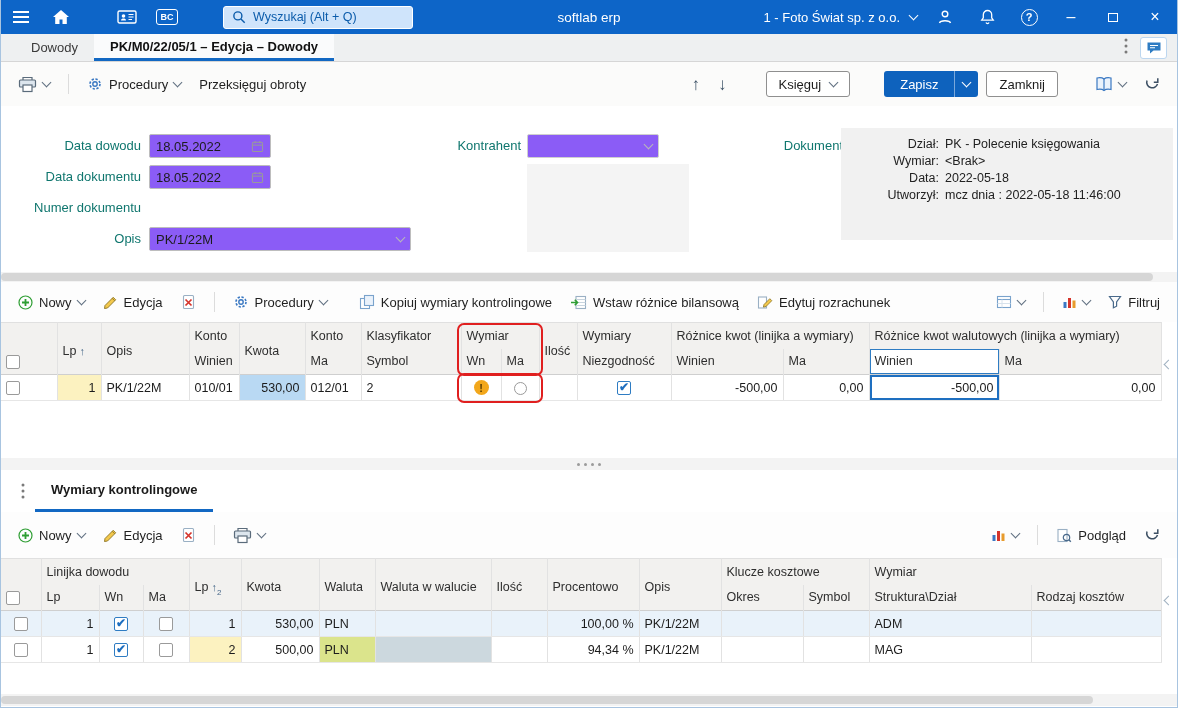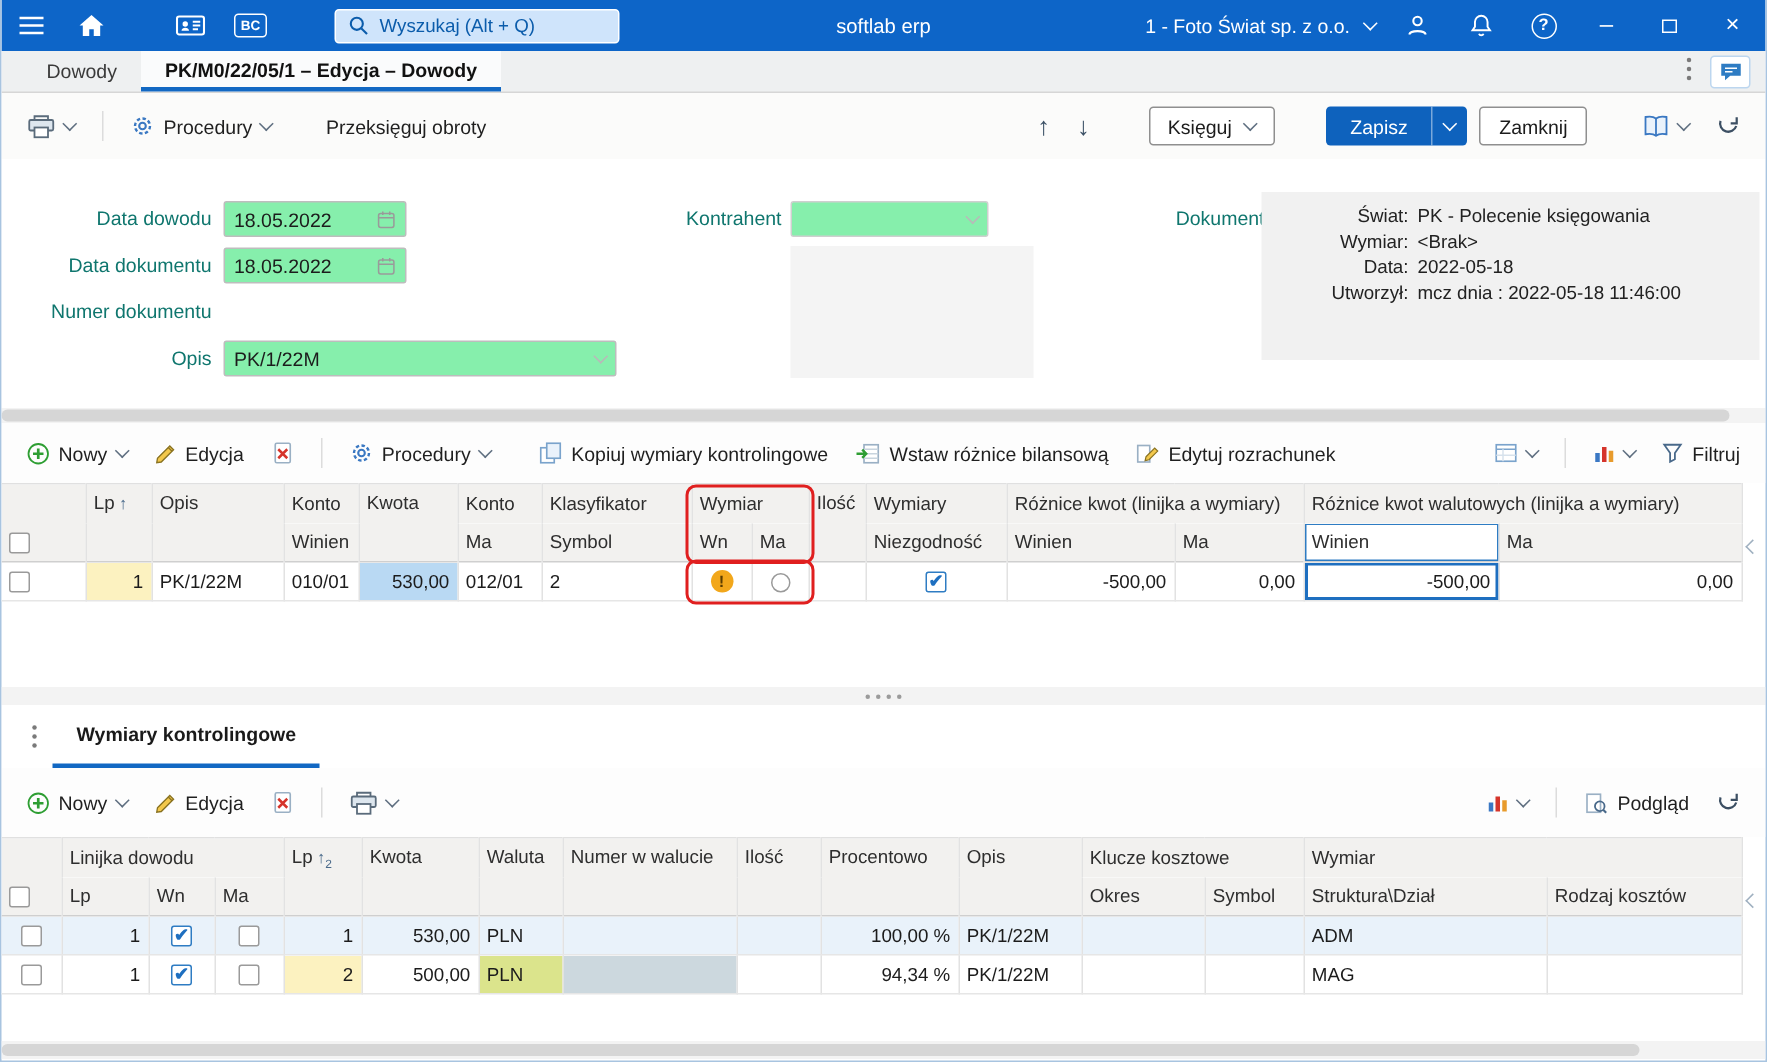--- a/index.html
+++ b/index.html
@@ -52,21 +52,21 @@
 .btn{height:26px;padding:0 12px;border:1px solid #8f8f8f;border-radius:3px;background:#fff;
   display:flex;align-items:center;gap:9px}
 .btn-primary{height:26px;border-radius:3px;background:#0e62bd;color:#fff;display:flex;align-items:stretch;overflow:hidden}
 .btn-primary .main{padding:12px 16px;display:flex;align-items:center}
 .btn-primary .arrow{width:24px;display:flex;align-items:center;justify-content:center;border-left:1px solid rgba(255,255,255,.45)}
 .right-cluster{margin-left:auto;display:flex;align-items:center;gap:8px}
 
 
 .formarea{position:absolute;top:106px;left:0;width:100%;height:166px;background:#fff}
 .flabel{position:absolute;width:124px;text-align:right;line-height:24px;color:#0f766e}
-.inp{position:absolute;height:24px;border:1px solid #bdbdbd;border-radius:2px;background:#86efac;
+.inp{position:absolute;height:24px;border:1px solid #bdbdbd;border-radius:2px;background:#8b5cf6;
   display:flex;align-items:center;padding:0 6px;font-size:13px}
 .inp .tail{margin-left:auto;display:flex;align-items:center}
 .grey-box{position:absolute;background:#f4f4f4}
 .docpanel{position:absolute;left:840px;top:22px;width:332px;height:112px;background:#f1f1f1;
   padding:8px 10px;font-size:12.5px;color:#222}
 .docrow{display:flex;line-height:17px}
 .doclab{width:88px;text-align:right;flex:0 0 auto}
 .docval{margin-left:6px;white-space:nowrap}
 
 
@@ -81,21 +81,21 @@
 .btabs .kebab{display:flex;align-items:center;padding:0 10px}
 .btab{display:flex;align-items:center;padding:0 16px;color:#666}
 .btab.active{font-weight:bold;color:#1a1a1a;border-bottom:3px solid #1268c3}
 
 
 .gridwrap{position:absolute;left:0;background:#fff}
 table{border-collapse:collapse;table-layout:fixed;width:1160px}
 thead{border-bottom:1px solid #cfcfcf;border-top:1px solid #e0e0e0}
 th,td{border-right:1px solid #e2e2e2;padding:0 5px;overflow:hidden;white-space:nowrap;font-weight:400}
 thead th{background:#f2f1ef;text-align:left;color:#2e2e2e;height:26px;font-size:12.5px;vertical-align:middle}
-thead th.top{vertical-align:top;padding-top:5px}
+thead th.top{vertical-align:top;padding-top:21px}
 thead th.bot{vertical-align:bottom;padding-bottom:5px}
 tbody td{height:26px;border-bottom:1px solid #e6e6e6;font-size:12.5px;background:#fff}
 .r{text-align:right}
 .center{text-align:center}
 .sort{color:#49698a;font-size:11px;margin-left:3px}
 .sortnum{color:#49698a;font-size:8px;vertical-align:sub}
 tr.sel-row td{background:#e9f2fa}
 td.cell-yellow{background:#fcf2c0}
 td.cell-blue{background:#b9d9f3}
 td.cell-pln{background:#dbe48c}
@@ -216,21 +216,21 @@
     </span>
     <span class="vsep"></span>
     <span class="tbtn">
       <svg width="16" height="16" viewBox="0 0 16 16">
           <circle cx="8" cy="8" r="5" fill="none" stroke="#3a78c2" stroke-width="1.6" stroke-dasharray="2.3 1.6"></circle>
           <circle cx="8" cy="8" r="2.2" fill="none" stroke="#3a78c2" stroke-width="1.4"></circle>
         </svg>
       <span>Procedury</span>
       <span class="chv"></span>
     </span>
-    <span class="tbtn" style="margin-left:18px">
+    <span class="tbtn" style="">
       <span>Przeksięguj obroty</span>
     </span>
     <span class="right-cluster">
       <span class="tbtn arrowg">↑</span>
       <span class="tbtn arrowg" style="margin-right:26px">↓</span>
       <span class="btn">
         <span>Księguj</span>
         <span class="chv"></span>
       </span>
       <span style="width:18px"></span>
@@ -297,21 +297,21 @@
       <span></span>
       <span class="tail">
           <span class="chv lt"></span>
         </span>
     </span>
     <span class="grey-box" style="left:526px;top:58px;width:162px;height:88px"></span>
 
     <span class="flabel" style="left:718px;top:28px">Dokument</span>
     <div class="docpanel">
       <div class="docrow">
-        <span class="doclab">Świat:</span>
+        <span class="doclab">Dział:</span>
         <span class="docval">PK - Polecenie księgowania</span>
       </div>
       <div class="docrow">
         <span class="doclab">Wymiar:</span>
         <span class="docval">&lt;Brak&gt;</span>
       </div>
       <div class="docrow">
         <span class="doclab">Data:</span>
         <span class="docval">2022-05-18</span>
       </div>
@@ -573,21 +573,21 @@
           <col style="width:162px">
           <col style="width:130px">
       </colgroup>
       <thead>
         <tr>
           <th rowspan="2" class="bot"><span class="cb"></span></th>
           <th colspan="3">Linijka dowodu</th>
           <th rowspan="2" class="top"><span>Lp</span><span class="sort">↑</span><span class="sortnum">2</span></th>
           <th rowspan="2" class="top">Kwota</th>
           <th rowspan="2" class="top">Waluta</th>
-          <th rowspan="2" class="top">Numer w walucie</th>
+          <th rowspan="2" class="top">Waluta w walucie</th>
           <th rowspan="2" class="top">Ilość</th>
           <th rowspan="2" class="top">Procentowo</th>
           <th rowspan="2" class="top">Opis</th>
           <th colspan="2">Klucze kosztowe</th>
           <th colspan="2">Wymiar</th>
         </tr>
         <tr>
           <th>Lp</th>
           <th>Wn</th>
           <th>Ma</th>

